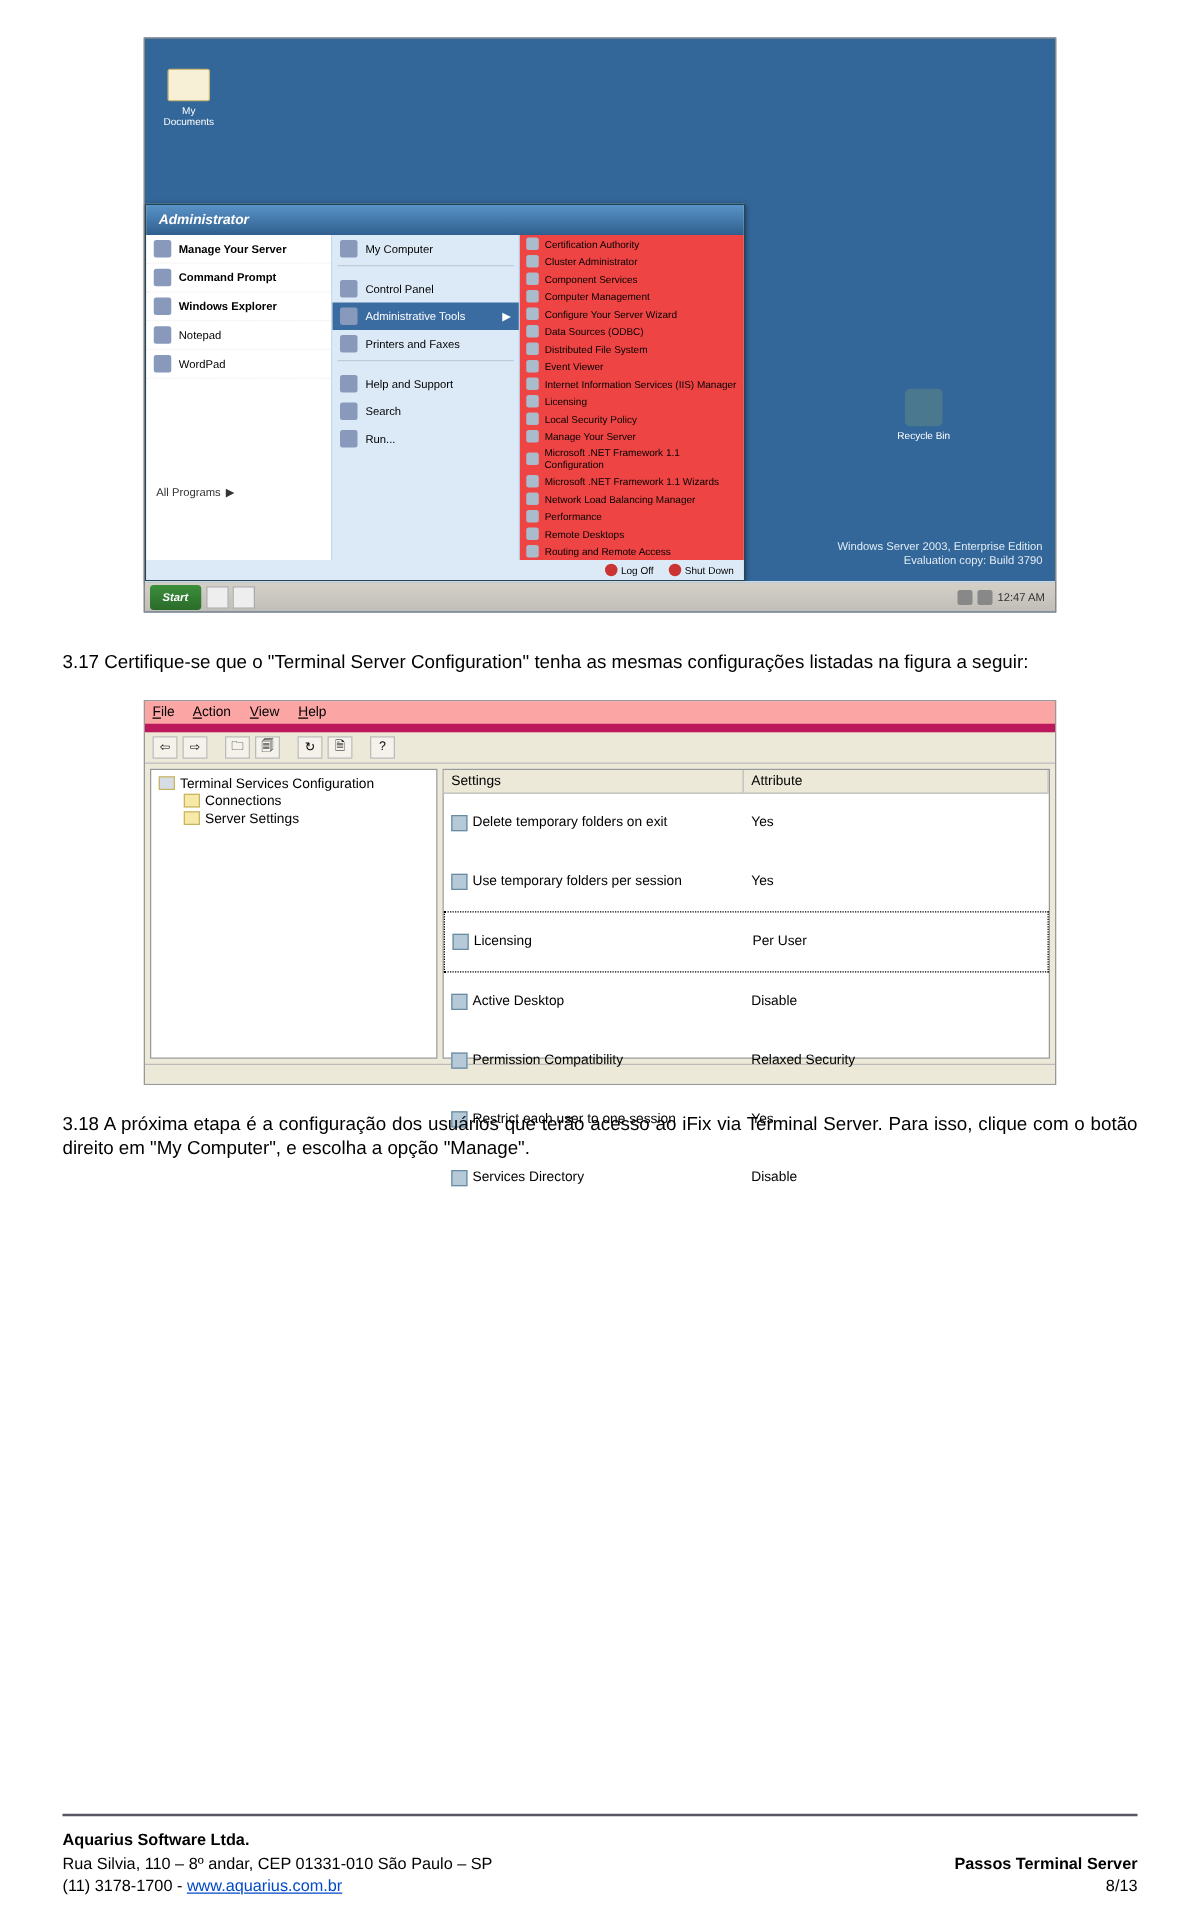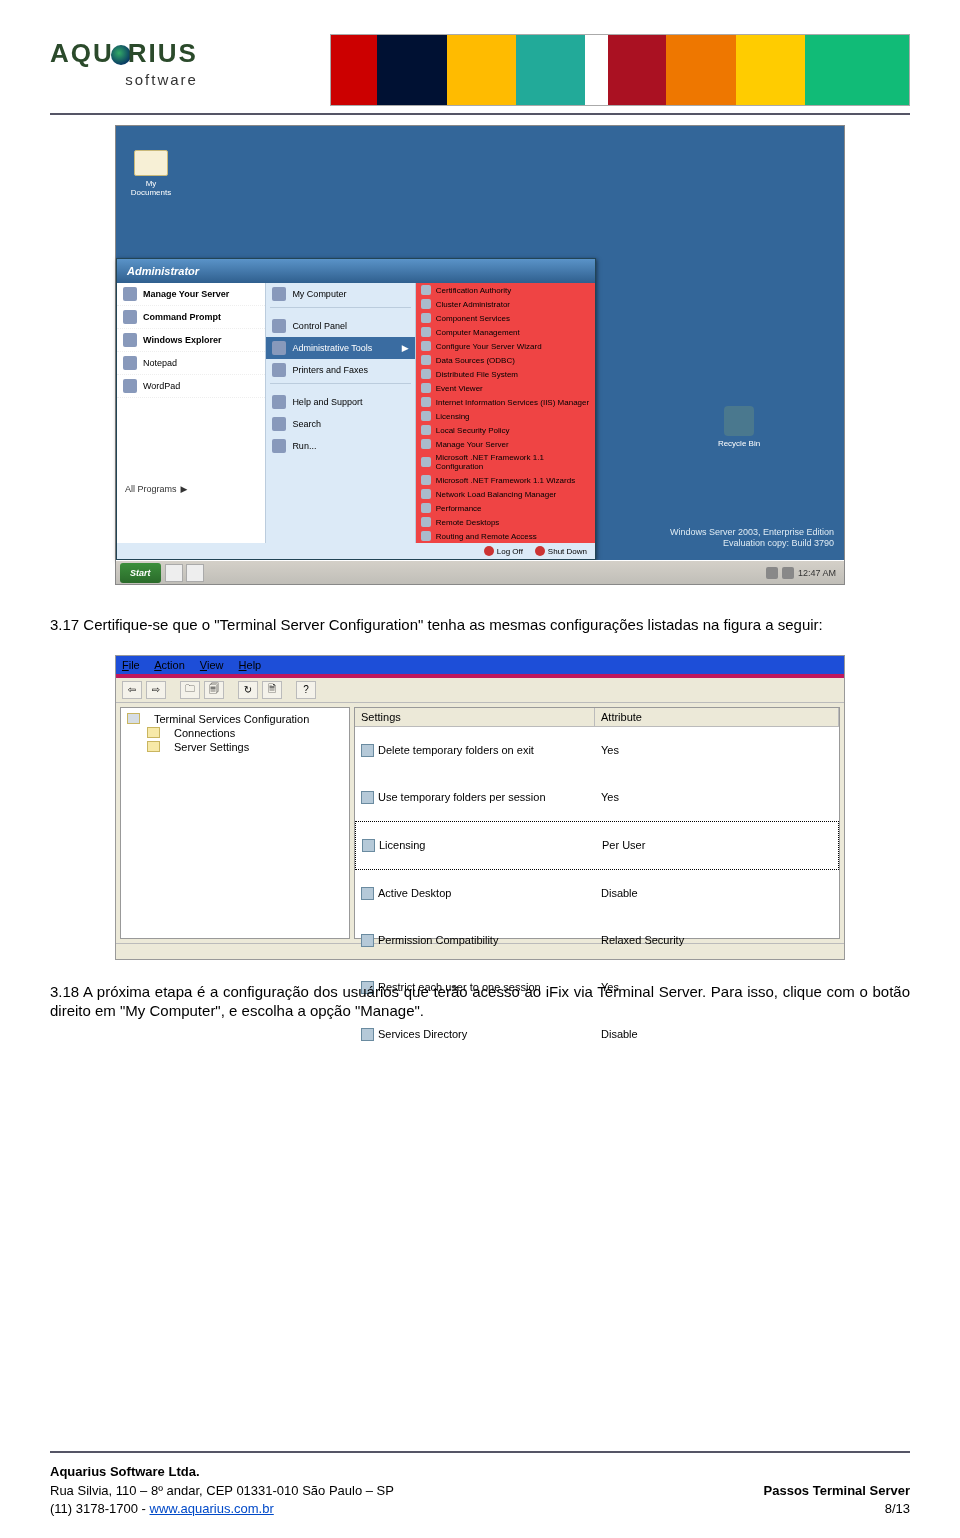--- a/index.html
+++ b/index.html
@@ -51,28 +51,28 @@
 
   
   .para { font-size: 15px; line-height: 1.3; margin: 20px 0; text-align: justify; }
 
   
   .shot2 { width: 730px; margin: 0 auto; border: 1px solid #999; font-size: 11px; background: #ece9d8; color: #000; }
   .titlebar { background: linear-gradient(#2a5cb0,#1a3f7e); color: #fff; font-weight: bold; padding: 4px 6px; display: flex; align-items: center; gap: 6px; }
   .titlebar .ticon { width: 14px; height: 14px; background: #eee; border-radius: 2px; }
   .titlebar .ctrls { margin-left: auto; display: flex; gap: 2px; }
   .titlebar .ctrls span { width: 14px; height: 14px; background: #c1cfe4; border: 1px solid #355; font-size: 9px; display: inline-flex; align-items: center; justify-content: center; color: #000; font-weight: bold; }
-  .menubar { padding: 3px 6px; border-bottom: 4px solid #be185d; background: #1d4ed8; }
+  .menubar { padding: 3px 6px; border-bottom: 7px solid #be185d; background: #fca5a5; }
   .menubar span { margin-right: 12px; }
   .menubar span u { text-decoration: underline; }
   .toolbar { padding: 3px 6px; border-bottom: 1px solid #bbb; background: #ece9d8; display: flex; gap: 4px; align-items: center; }
   .tb { width: 20px; height: 18px; border: 1px solid #bbb; background: #f4f2ea; display: inline-flex; align-items: center; justify-content: center; font-size: 10px; }
   .mmcbody { display: flex; height: 240px; }
   .tree { width: 230px; border: 1px solid #999; margin: 4px; background: #fff; padding: 4px; }
-  .tree-node { padding: 1px 0 1px 2px; display: flex; align-items: center; gap: 14px; }
+  .tree-node { padding: 1px 0 1px 2px; display: flex; align-items: center; gap: 4px; }
   .tree-node .fi { width: 13px; height: 11px; background: #f7e9a8; border: 1px solid #c9b560; }
   .tree-node.root .fi { background: #d6dde4; }
   .tree-child { margin-left: 20px; }
   .tree-node.sel { color: #000; }
   .listpane { flex: 1; border: 1px solid #999; margin: 4px 4px 4px 0; background: #fff; display: flex; flex-direction: column; }
   .listhead { display: flex; border-bottom: 1px solid #bbb; background: #ece9d8; font-size: 11px; }
   .listhead .col { padding: 3px 6px; border-right: 1px solid #bbb; }
   .col-s { width: 240px; }
   .col-a { flex: 1; }
   .listrow { display: flex; font-size: 11px; }
@@ -91,27 +91,20 @@
   .footer .fr { text-align: right; }
   .footer a { color: #0049c8; text-decoration: underline; }
   .footer .bold { font-weight: bold; }
   .pagenum { font-size: 13px; }
 </style>
 </head>
 <body>
 
 <div class="page">
 
-  <div class="header">
-    <div class="logo-wrap">
-      <div class="logo-text"><span class="a">AQU</span><span class="logo-burst"></span><span class="a">RIUS</span></div>
-      <div class="logo-sub">software</div>
-    </div>
-    <div class="header-art"></div>
-  </div>
 
   <div class="content">
 
   <div class="shot1">
     <div class="desktop-icon">
       <div class="ico"></div>
       <span>My Documents</span>
     </div>
     <div class="recycle-icon">
       <div class="ico"></div>

